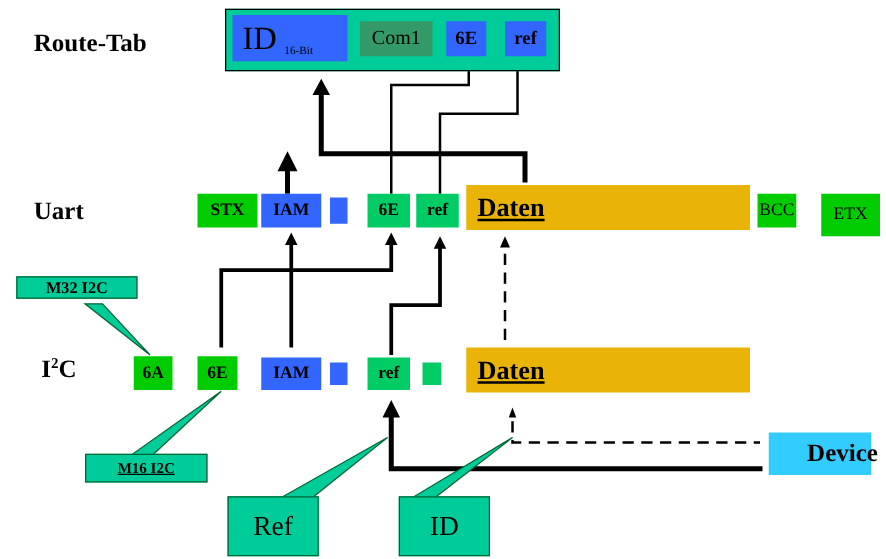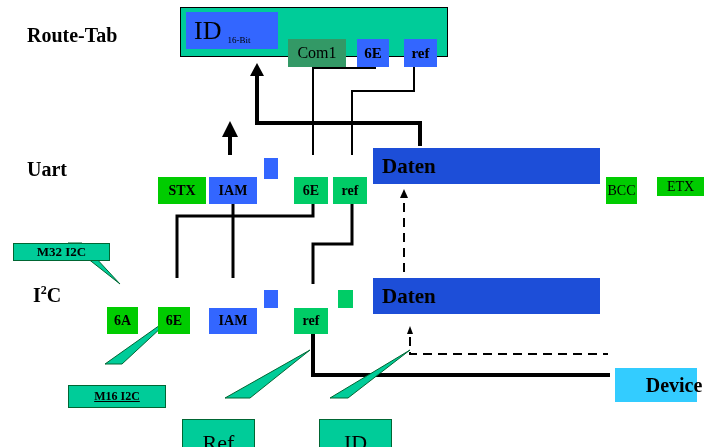--- a/index.html
+++ b/index.html
@@ -1,25 +1,25 @@
 <!DOCTYPE html>
 <html><head>
 <meta charset="utf-8">
 <style>
   html, body { margin: 0; padding: 0; background: #ffffff; }
   body { width: 709px; height: 447px; position: relative; overflow: hidden;
          font-family: "Liberation Serif", "DejaVu Serif", serif; font-weight: bold; color: #000; }
   .abs { position: absolute; box-sizing: border-box; }
-  .box { display: flex; align-items: center; justify-content: center; margin-top: 22px; }
+  .box { display: flex; align-items: center; justify-content: center; }
   .row-label { font-size: 20px; }
   .blue { background: #3366ff; }
   .green { background: #00cc00; }
   .tgreen { background: #00cc66; }
   .teal { background: #00cc99; }
-  .pink { background: #1d4ed8; }
+  .pink { background: #eab308; text-decoration: underline; }
   svg.wires { position: absolute; left: 0; top: 0; }
   .callout-text { font-weight: normal; }
 </style>
 </head>
 <body>
 
 <svg class="wires" width="709" height="447">
   <defs>
     <marker id="ah" markerWidth="6" markerHeight="6" refX="3" refY="5" orient="auto-start-reverse" markerUnits="strokeWidth">
         <path d="M0,6 L3,0 L6,6 z" fill="#000"></path>
@@ -76,21 +76,21 @@
   <div class="abs box blue" style="left:223px;top:9px;width:33px;height:28px;font-size:15px;">ref</div>
 </div>
 
 <div class="abs box green" style="left:158px;top:155px;width:48px;height:27px;font-size:14px;">STX</div>
 <div class="abs box blue" style="left:209px;top:155px;width:48px;height:27px;font-size:14px;">IAM</div>
 <div class="abs blue" style="left:264px;top:158px;width:14px;height:21px;"></div>
 <div class="abs box tgreen" style="left:294px;top:155px;width:34px;height:27px;font-size:14px;">6E</div>
 <div class="abs box tgreen" style="left:333px;top:155px;width:34px;height:27px;font-size:14px;">ref</div>
 <div class="abs pink" style="left:373px;top:148px;width:227px;height:36px;font-size:21px;padding-left:9px;line-height:36px;">Daten</div>
 <div class="abs box green" style="left:606px;top:155px;width:31px;height:27px;font-size:14px;font-weight:normal;">BCC</div>
-<div class="abs box green" style="left:657px;top:155px;width:47px;height:19px;font-size:14px;font-weight:normal;">ETX</div>
+<div class="abs box green" style="left:657px;top:155px;width:47px;height:34px;font-size:14px;font-weight:normal;">ETX</div>
 
 <div class="abs box green" style="left:107px;top:285px;width:31px;height:27px;font-size:14px;">6A</div>
 <div class="abs box green" style="left:158px;top:285px;width:32px;height:27px;font-size:14px;">6E</div>
 <div class="abs box blue" style="left:209px;top:286px;width:48px;height:26px;font-size:14px;">IAM</div>
 <div class="abs blue" style="left:264px;top:290px;width:14px;height:18px;"></div>
 <div class="abs box tgreen" style="left:294px;top:286px;width:34px;height:26px;font-size:14px;">ref</div>
 <div class="abs tgreen" style="left:338px;top:290px;width:15px;height:18px;"></div>
 <div class="abs pink" style="left:373px;top:278px;width:227px;height:36px;font-size:21px;padding-left:9px;line-height:36px;">Daten</div>
 
 <div class="abs box" style="left:615px;top:346px;width:82px;height:34px;background:#33ccff;font-size:20px;padding-left:36px;">Device</div>

